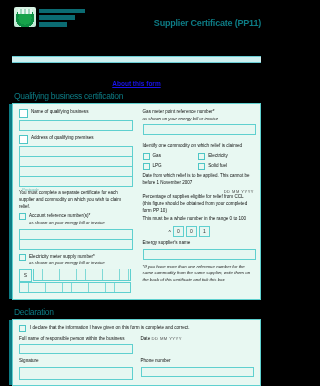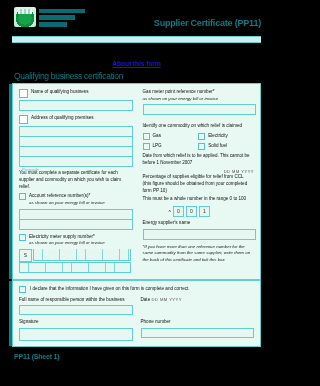--- a/index.html
+++ b/index.html
@@ -3,21 +3,21 @@
 <meta charset="utf-8">
 <style>
   html,body{margin:0;padding:0;background:#000;}
   body{width:273px;height:386px;overflow:hidden;
        font-family:"Liberation Sans",sans-serif;
        -webkit-font-smoothing:none;}
 
   .page{position:relative;width:273px;height:386px;background:#000;}
 
   
-  .hdr{position:relative;height:36px;}
+  .hdr{position:relative;height:56px;}
   .logo{position:absolute;left:14px;top:7px;display:flex;align-items:flex-start;gap:3px;}
   .crest{width:22px;height:20px;background:
       radial-gradient(circle at 50% 55%, #16a34a 0 42%, #0d8f43 42% 60%, transparent 60%),
       linear-gradient(#d8f3e4,#bfe9d4);
       border-radius:2px;position:relative;}
   .crest:before{content:"";position:absolute;left:4px;top:2px;width:14px;height:5px;
       background:repeating-linear-gradient(90deg,#e9f8f0 0 2px,#9fd9bd 2px 4px);}
   .logo-txt{display:flex;flex-direction:column;gap:2px;padding-top:2px;}
   .logo-l1{width:46px;height:4px;background:#0b6b72;}
   .logo-l2{width:36px;height:5px;background:#0b6b72;}
@@ -220,20 +220,21 @@
         <span class="digit">1</span>
       </div>
 
       <span class="lbl" style="margin-top:3px;">Energy supplier's name</span>
       <div class="inp w-full first"></div>
 
       <span class="lbl-it" style="margin-top:4px;">*If you have more than one reference number for the same commodity from the same supplier, write them on the back of this certificate and tick this box</span>
     </div>
   </div>
 
+  <div class="sect-h">Declaration</div>
 
   <div class="decl-panel">
     <div class="decl-top">
       <span class="cb-sm"></span>
       <span class="lbl">I declare that the information I have given on this form is complete and correct.</span>
     </div>
 
     <div class="dgrid">
       <div class="dcell">
         <span class="lbl">Full name of responsible person within the business</span>

